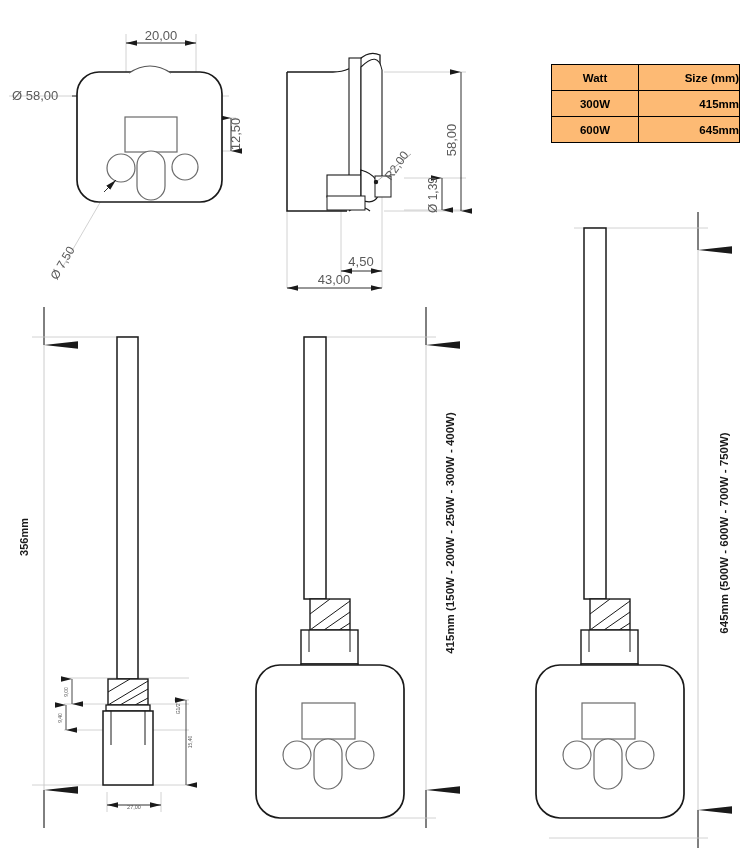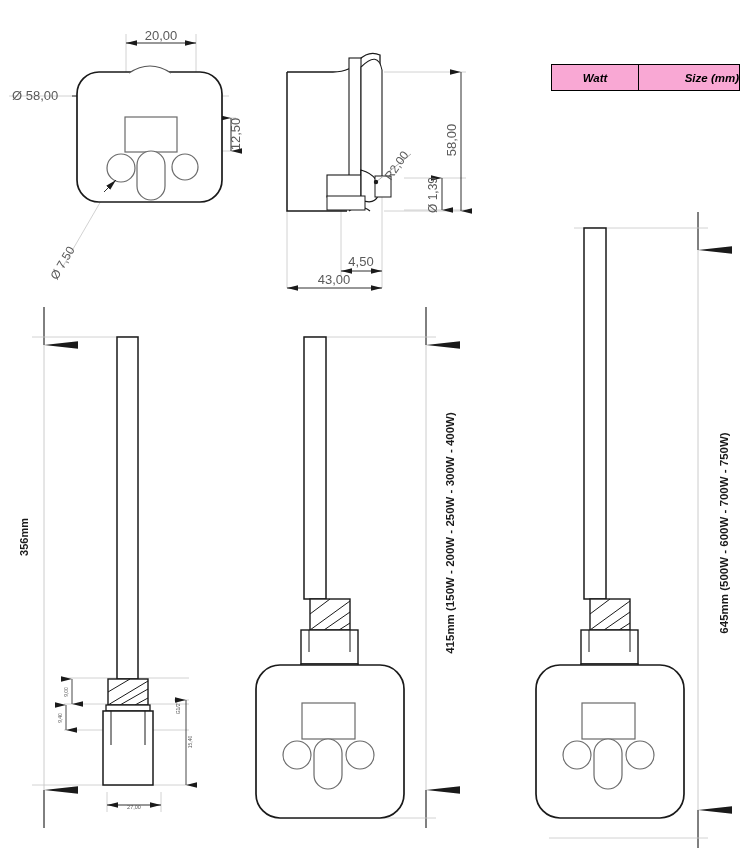--- a/index.html
+++ b/index.html
@@ -12,22 +12,21 @@
   }
   #drawing-root{position:absolute;left:4px;top:0;width:750px;height:867px;}
   svg.sheet{position:absolute;left:0;top:0;width:750px;height:867px;display:block;}
 
   
   .spec-table{
     position:absolute;left:547px;top:64px;
     border-collapse:collapse;
     font-family:"Liberation Sans", sans-serif;
     font-size:11.5px;font-weight:bold;color:#000;
-    background:#f9a8d4;
-    font-style:italic;
+    background:#fdba74;
   }
   .spec-table td{
     border:1.6px solid #000;
     text-align:center;
     padding:0;
     height:25px;
     vertical-align:middle;
   }
   .spec-table td.col-watt{width:86px;}
   .spec-table td.col-size{width:100px;text-align:right;}
@@ -253,16 +252,24 @@
       <text x="0" y="0" font-size="11.5" font-weight="bold" fill="#1a1a1a" text-anchor="middle" transform="translate(724,533) rotate(-90)">645mm (500W - 600W - 700W - 750W)</text>
     </g>
   </svg>
 
   <table class="spec-table">
     <tbody>
       <tr>
         <td class="col-watt">Watt</td>
         <td class="col-size">Size (mm)</td>
       </tr>
+      <tr>
+        <td class="col-watt">300W</td>
+        <td class="col-size">415mm</td>
+      </tr>
+      <tr>
+        <td class="col-watt">600W</td>
+        <td class="col-size">645mm</td>
+      </tr>
     </tbody>
   </table>
 
 </div>
 
 </body></html>

